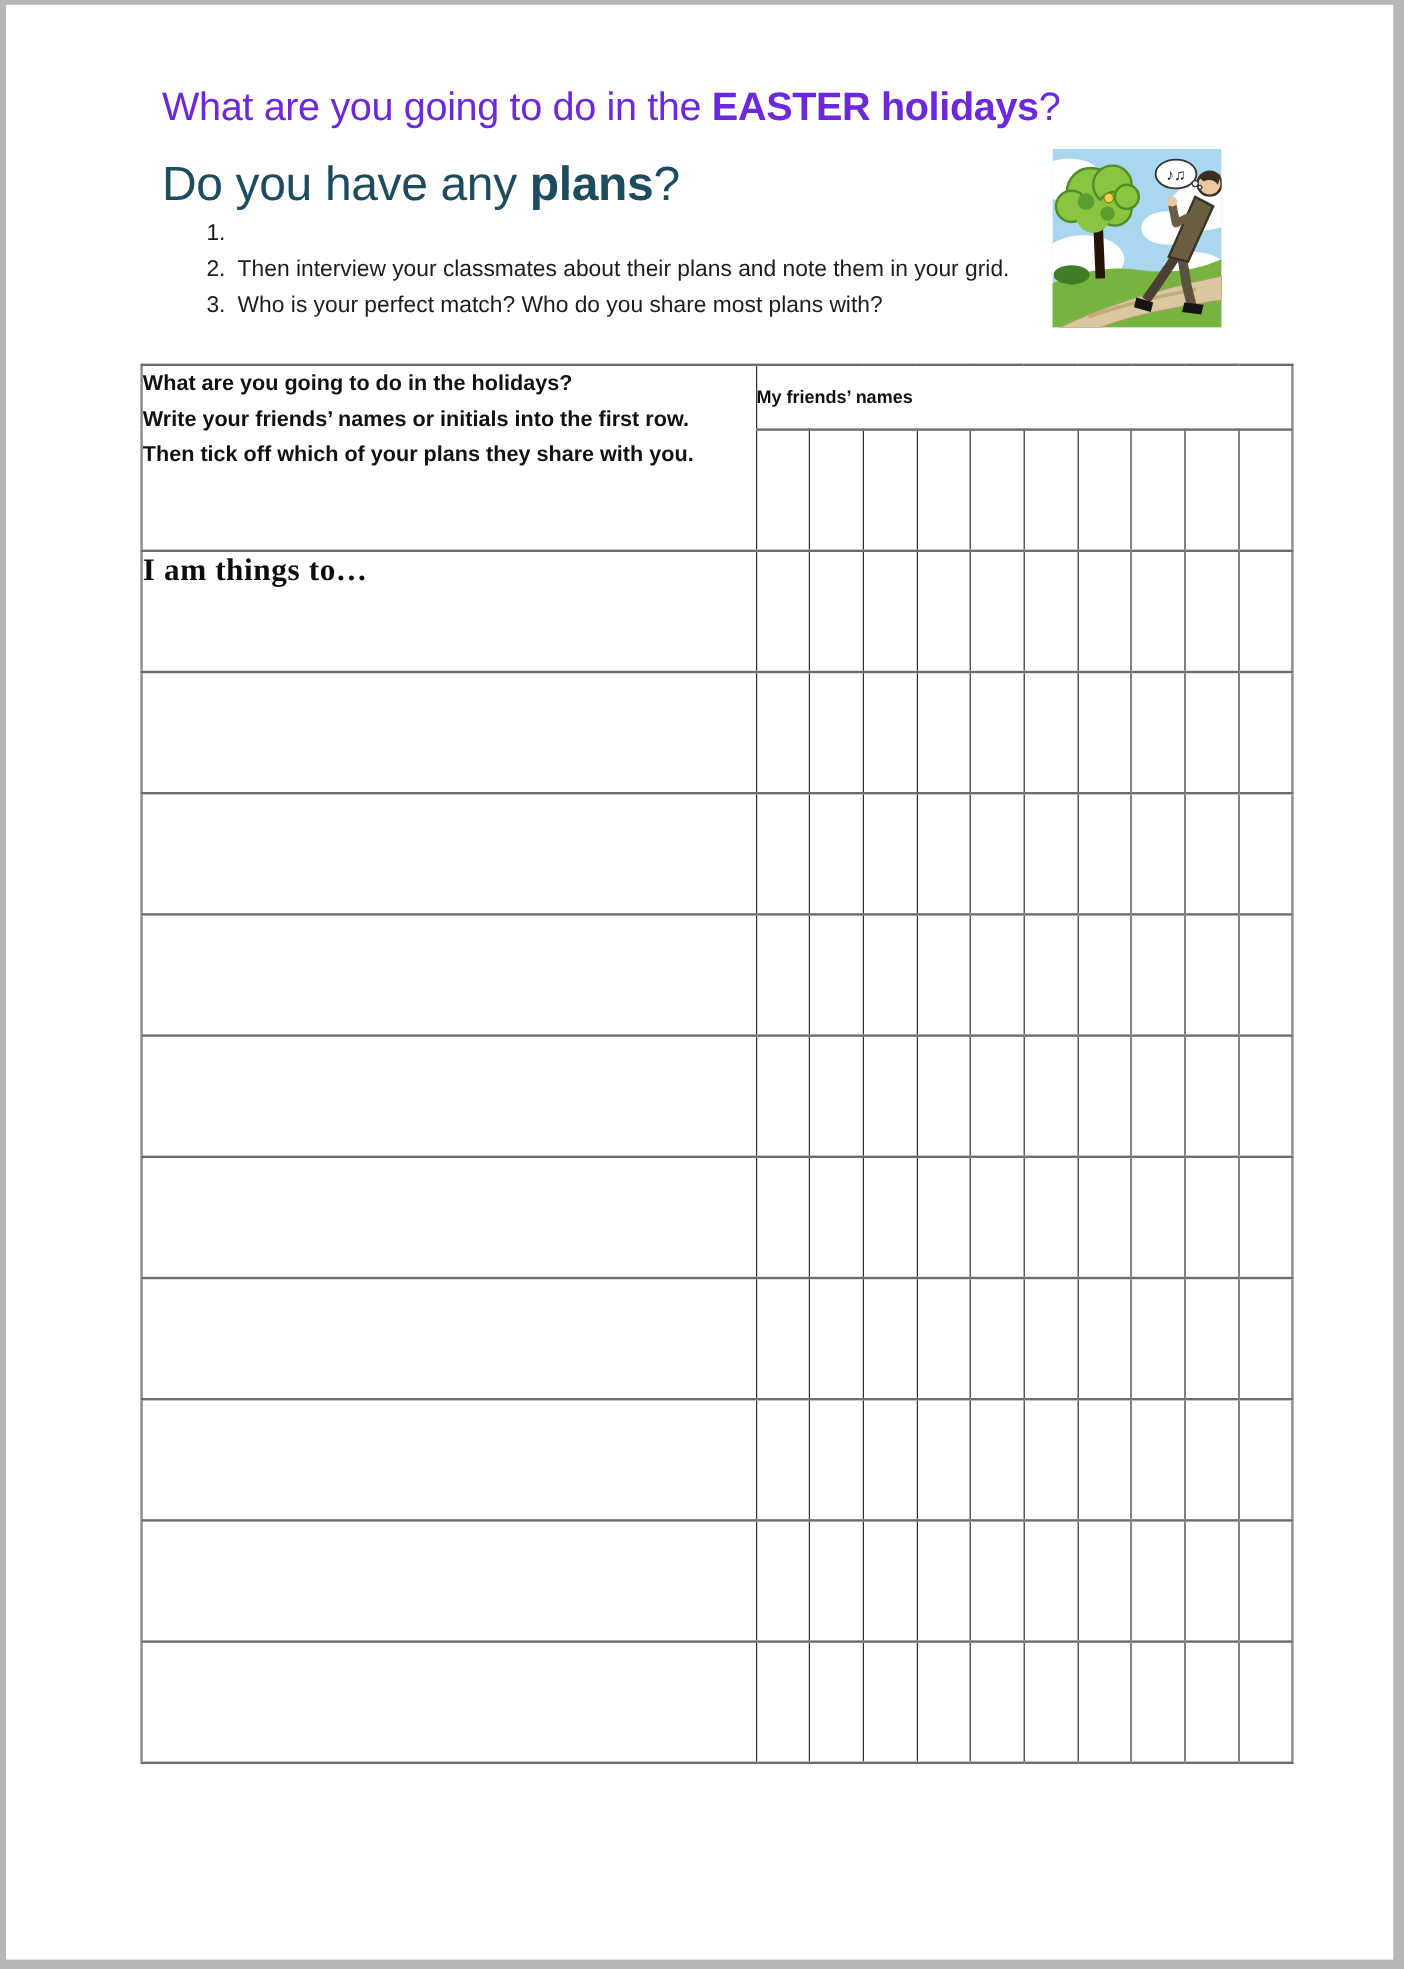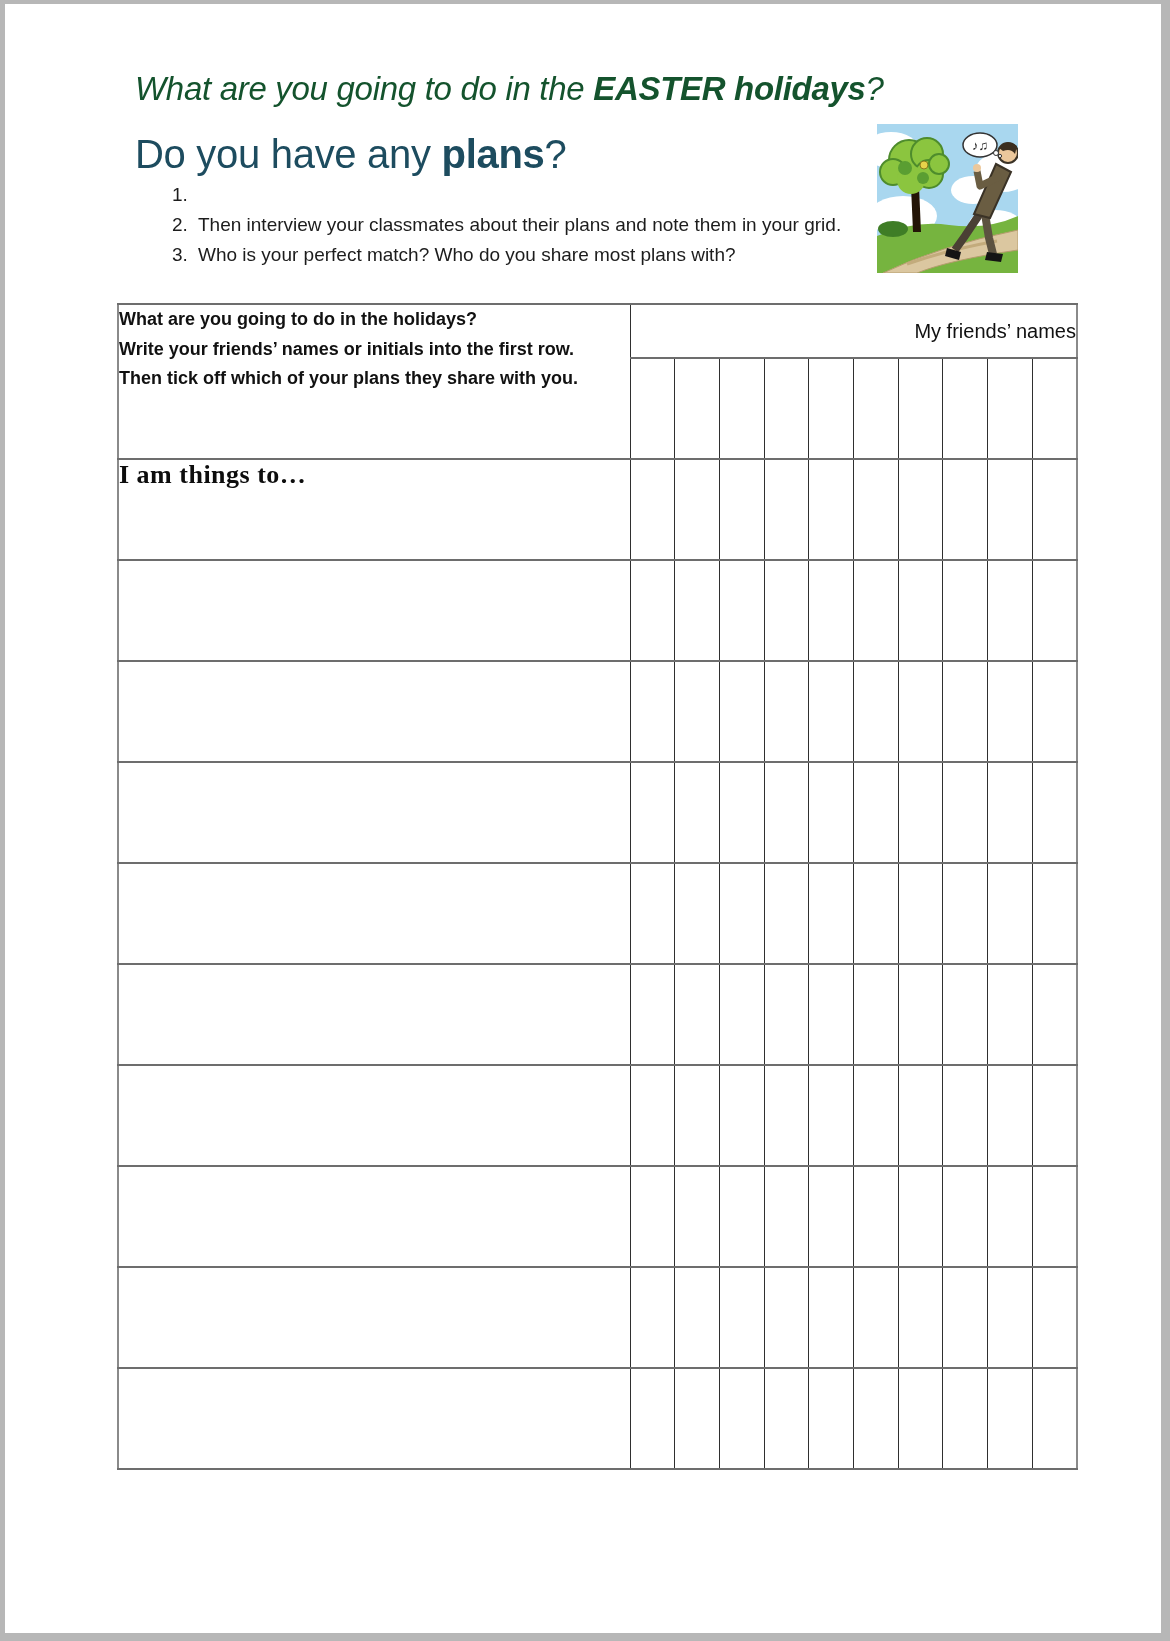--- a/index.html
+++ b/index.html
@@ -51,40 +51,40 @@
     background: #fff;
   }
   td.hdr-left {
     vertical-align: top;
     padding: 7px 9px 0 9px;
     font-weight: 700; font-size: 18px; line-height: 29.5px;
     color: #111;
     white-space: pre-line;
   }
   td.hdr-friends {
-    text-align: right; vertical-align: middle;
-    font-weight: 400; font-size: 20px; color: #111;
+    text-align: left; vertical-align: middle;
+    font-weight: 700; font-size: 15px; color: #111;
     height: 52px;
   }
   tr.name-row { height: 101px; }
   tr.plan-row { height: 101px; }
   td.plan-cell { vertical-align: top; padding: 4px 8px; }
   td.first-plan {
     font-family: cursive;
     font-size: 26px; font-weight: 700; color: #0d0d0d;
     letter-spacing: 0.5px;
     vertical-align: top; padding: 8px 8px;
   }
 </style>
 </head>
 <body>
 
 <div class="page">
 
-  <h1 class="title" style="color: #14532d; font-style: italic;">
+  <h1 class="title" style="color: #6d28d9;">
     <span>What are you going to do in the </span><span class="b">EASTER holidays</span><span>?</span>
   </h1>
 
   <h2 class="subtitle" style="color: rgb(29, 76, 95);">
     <span>Do you have any </span><span class="b">plans</span><span>?</span>
   </h2>
 
   <svg class="illustration" viewBox="0 0 141 149" xmlns="http://www.w3.org/2000/svg">
     <rect x="0" y="0" width="141" height="149" fill="#a9d7ef"></rect>
     <g>

